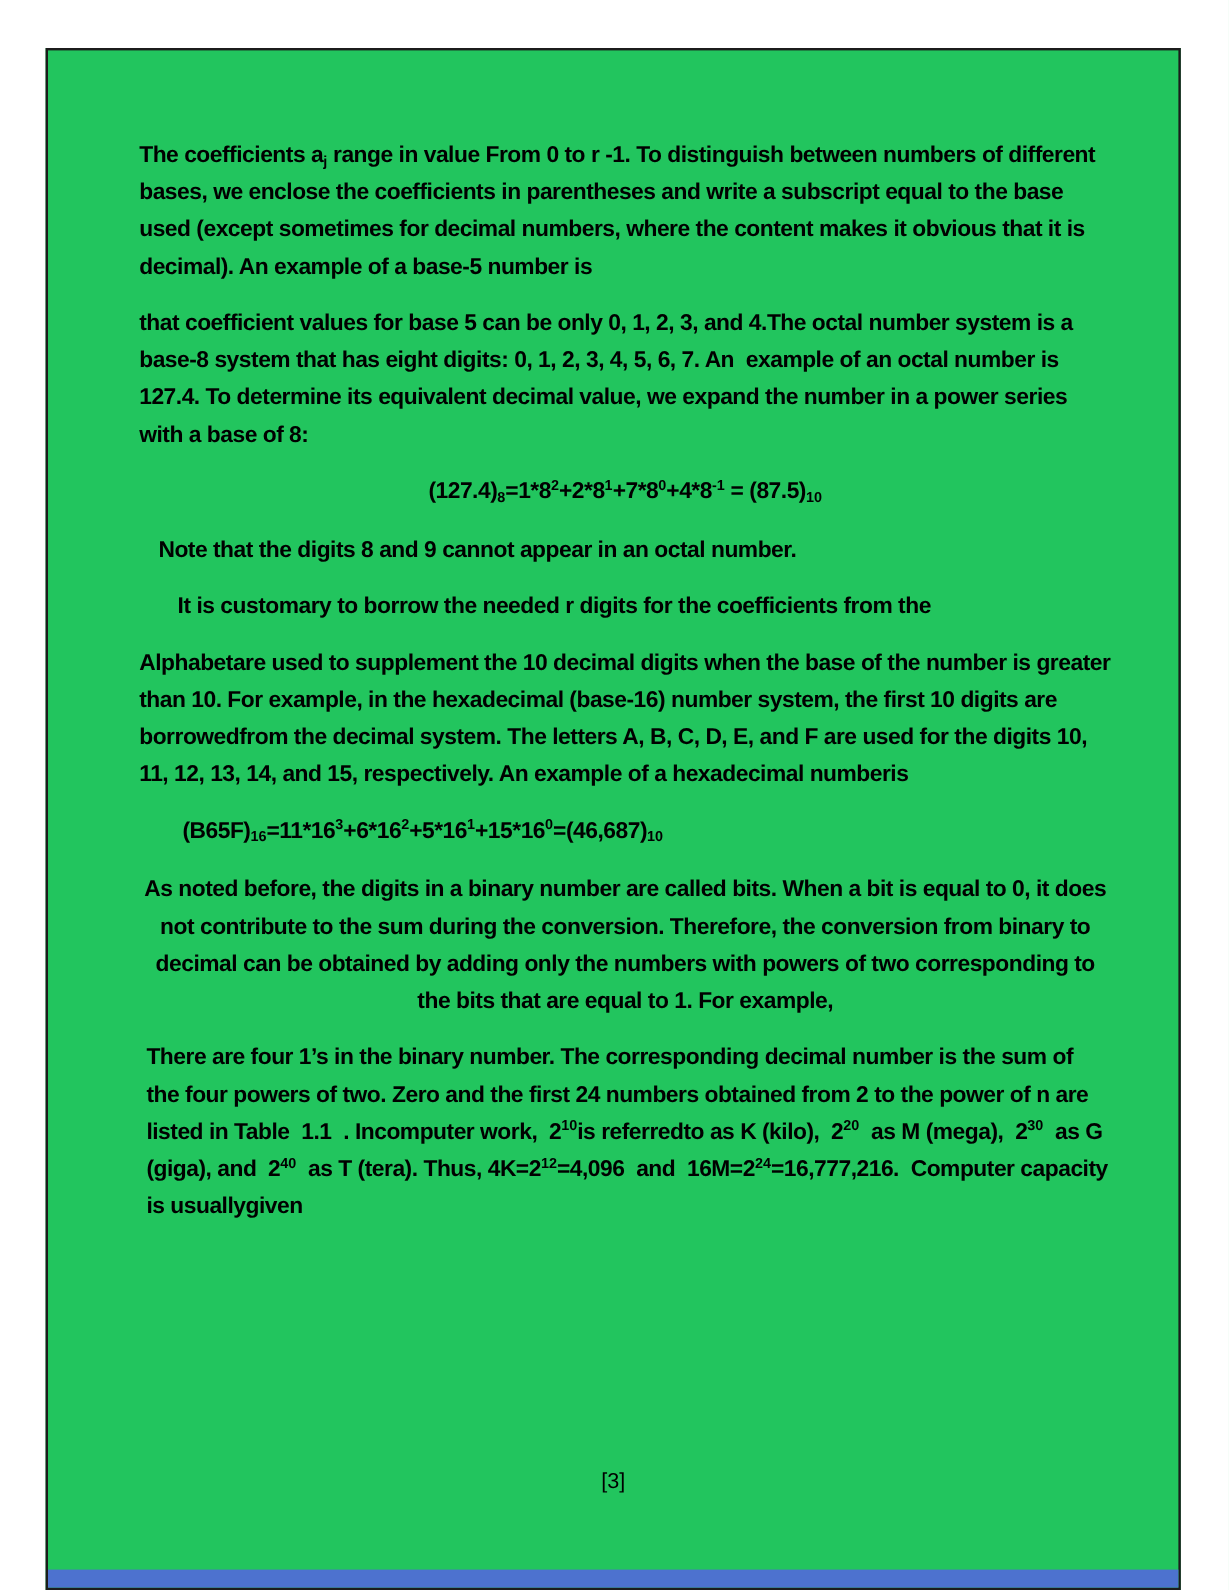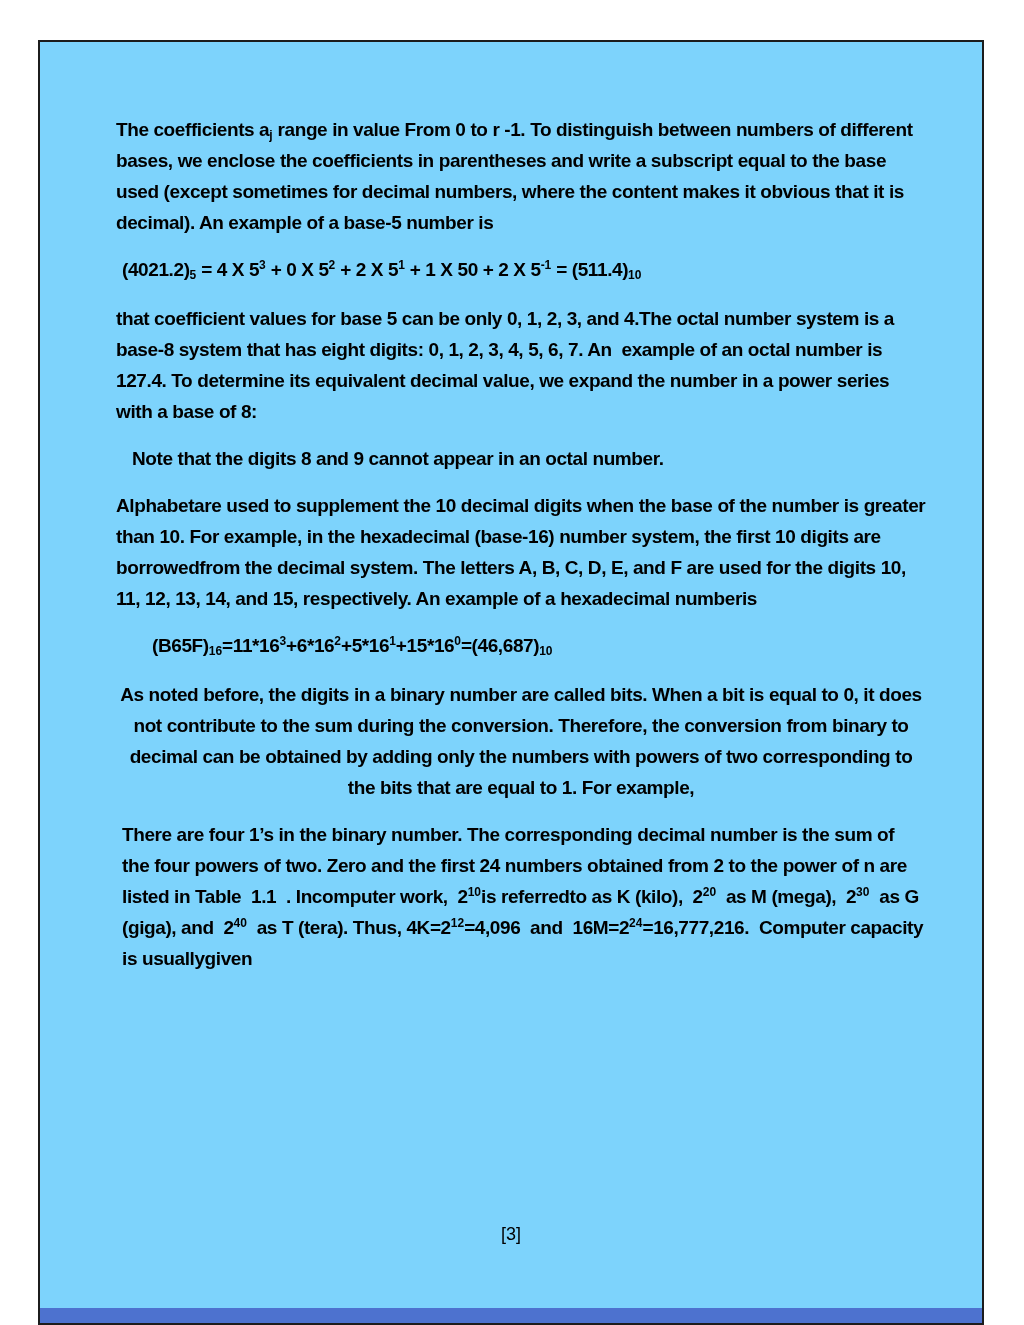--- a/index.html
+++ b/index.html
@@ -16,21 +16,21 @@
     color: #000000;
   }
   .page-frame {
     position: absolute;
     left: 38px;
     top: 40px;
     width: 946px;
     height: 1285px;
     border: 2px solid #1c1c1c;
     box-sizing: border-box;
-    background: #7dd3fc;
+    background: #22c55e;
   }
   .bottom-bar {
     position: absolute;
     left: 0;
     bottom: 0;
     width: 100%;
     height: 15px;
   }
   .content {
     position: absolute;
@@ -66,23 +66,24 @@
     font-size: 18px;
   }
 </style>
 </head>
 <body style="color: rgb(0, 0, 0);">
 
 <div class="page-frame" style="border-color: rgb(28, 28, 28);">
   <div class="content">
 
   <div class="block paragraph align-left"><span>The coefficients a</span><sub>j</sub><span> range in value From 0 to r -1. To distinguish between numbers of different bases, we enclose the coefficients in parentheses and write a subscript equal to the base used (except sometimes for decimal numbers, where the content makes it obvious that it is decimal). An example of a base-5 number is</span></div>
-      <div class="block equation align-left" style="padding-left: 6px;"><span>(4021.2)</span><sub>5</sub><span> = 4 X 5</span><sup>3</sup><span> + 0 X 5</span><sup>2</sup><span> + 2 X 5</span><sup>1</sup><span> + 1 X 50 + 2 X 5</span><sup>-1</sup><span> = (511.4)</span><sub>10</sub></div>
       <div class="block paragraph align-left"><span>that coefficient values for base 5 can be only 0, 1, 2, 3, and 4.The octal number system is a base-8 system that has eight digits: 0, 1, 2, 3, 4, 5, 6, 7. An  example of an octal number is 127.4. To determine its equivalent decimal value, we expand the number in a power series with a base of 8:</span></div>
+      <div class="block equation align-center"><span>(127.4)</span><sub>8</sub><span>=1*8</span><sup>2</sup><span>+2*8</span><sup>1</sup><span>+7*8</span><sup>0</sup><span>+4*8</span><sup>-1</sup><span> = (87.5)</span><sub>10</sub></div>
       <div class="block paragraph align-left" style="padding-left: 16px;"><span>Note that the digits 8 and 9 cannot appear in an octal number.</span></div>
+      <div class="block paragraph align-left" style="padding-left: 32px;"><span>It is customary to borrow the needed r digits for the coefficients from the</span></div>
       <div class="block paragraph align-left"><span>Alphabetare used to supplement the 10 decimal digits when the base of the number is greater than 10. For example, in the hexadecimal (base-16) number system, the first 10 digits are borrowedfrom the decimal system. The letters A, B, C, D, E, and F are used for the digits 10, 11, 12, 13, 14, and 15, respectively. An example of a hexadecimal numberis</span></div>
       <div class="block equation align-left" style="padding-left: 6px; margin-left: 30px;"><span>(B65F)</span><sub>16</sub><span>=11*16</span><sup>3</sup><span>+6*16</span><sup>2</sup><span>+5*16</span><sup>1</sup><span>+15*16</span><sup>0</sup><span>=(46,687)</span><sub>10</sub></div>
       <div class="block paragraph align-center"><span>As noted before, the digits in a binary number are called bits. When a bit is equal to 0, it does not contribute to the sum during the conversion. Therefore, the conversion from binary to decimal can be obtained by adding only the numbers with powers of two corresponding to the bits that are equal to 1. For example,</span></div>
       <div class="block paragraph align-left" style="padding-left: 6px;"><span>There are four 1’s in the binary number. The corresponding decimal number is the sum of the four powers of two. Zero and the first 24 numbers obtained from 2 to the power of n are listed in Table  1.1  . Incomputer work,  2</span><sup>10</sup><span>is referredto as K (kilo),  2</span><sup>20</sup><span>  as M (mega),  2</span><sup>30</sup><span>  as G (giga), and  2</span><sup>40</sup><span>  as T (tera). Thus, 4K=2</span><sup>12</sup><span>=4,096  and  16M=2</span><sup>24</sup><span>=16,777,216.  Computer capacity is usuallygiven</span></div>
     </div>
   <div class="page-number" style="position:absolute; left:0; right:0; bottom:78px;">[3]</div>
   <div class="bottom-bar" style="background: rgb(77, 114, 207);"></div>
 </div>
 
 </body></html>

